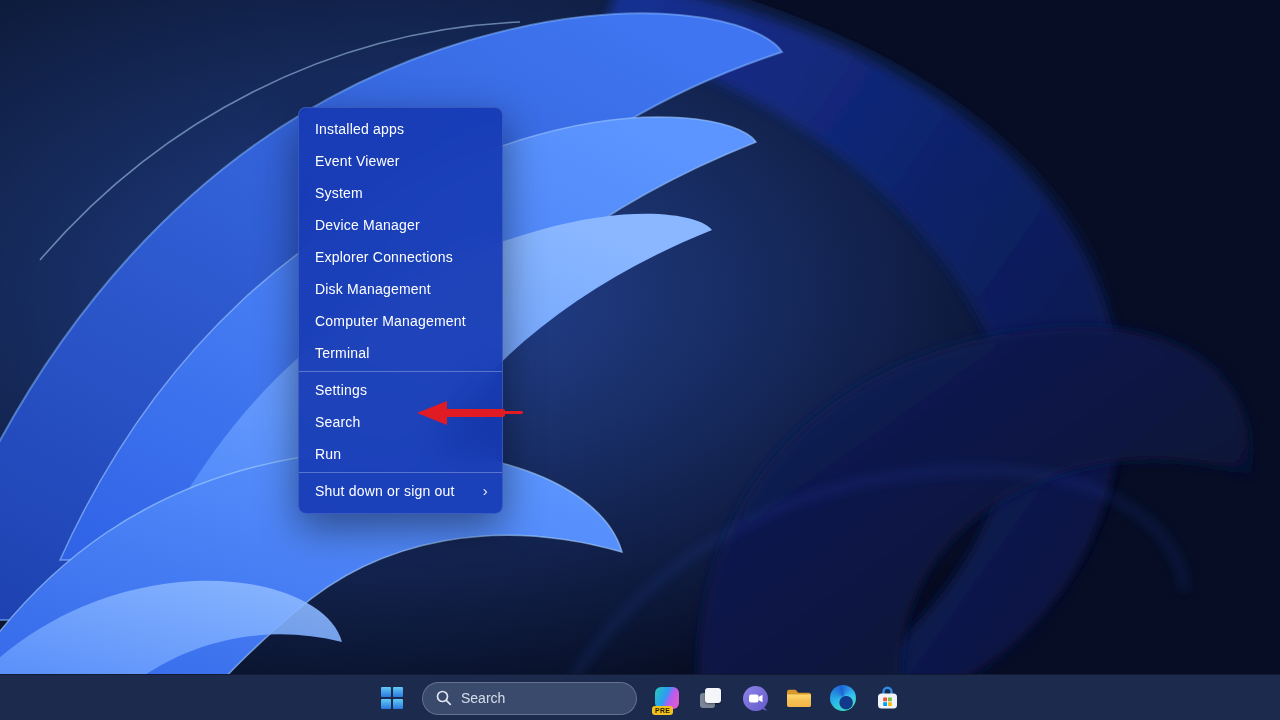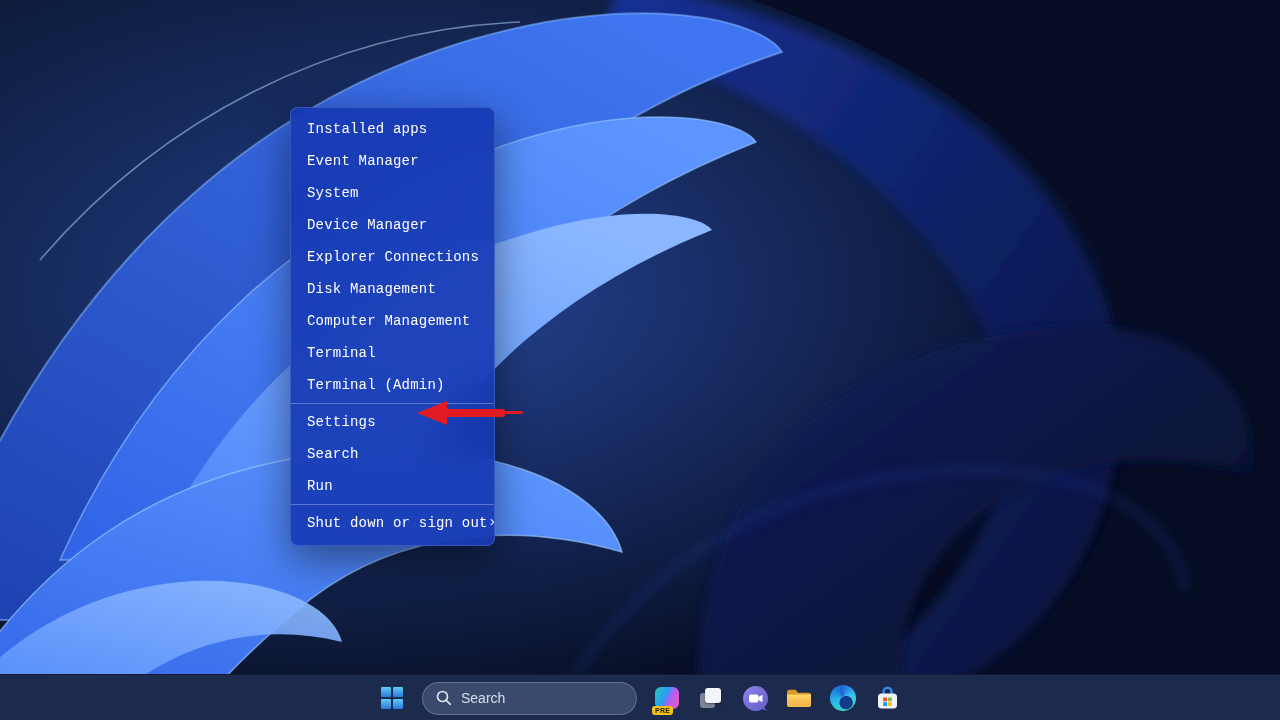--- a/index.html
+++ b/index.html
@@ -7,28 +7,27 @@
               font-family:"Liberation Sans", sans-serif; }
 
   .stage { position:relative; width:1280px; height:720px; overflow:hidden; }
 
   
   .wallpaper { position:absolute; inset:0; }
   .wallpaper svg { display:block; width:1280px; height:720px; }
 
   
   .winx-menu {
-    position:absolute; left:290px; top:107px; width:205px;
+    position:absolute; left:298px; top:107px; width:205px;
     background:rgba(21,56,178,0.90);
     border:1px solid rgba(255,255,255,0.14);
     border-radius:8px;
     box-shadow:0 14px 40px rgba(0,0,0,0.45);
     padding:5px 0 6px 0;
     backdrop-filter: blur(18px);
-    font-family: Liberation Mono, monospace;
   }
   .winx-item {
     height:32px; display:flex; align-items:center; justify-content:space-between;
     padding:0 14px 0 16px; color:#ffffff; font-size:14px; letter-spacing:.2px;
     cursor:default; white-space:nowrap;
   }
   .winx-sep { height:1px; background:rgba(255,255,255,0.28); margin:2px 0; }
   .winx-chevron { color:#e3e9ff; font-size:15px; line-height:1; transform:translateY(-1px); }
 
   
@@ -140,42 +139,39 @@
       <path d="M -60 720 C 0 642 80 592 180 582 C 262 574 332 602 342 642 C 262 622 182 642 122 692 L 92 720 Z" fill="url(#petalC)" opacity="0.9"></path>
       <path d="M 40 260 C 160 120 330 30 520 22" fill="none" stroke="#b9e2ff" stroke-width="1.6" opacity="0.5"></path>
     </svg>
   </div>
 
   <div class="winx-menu">
     <div class="winx-item">
         <span>Installed apps</span>
       </div>
     <div class="winx-item">
-        <span>Event Manager</span>
+        <span>Event Viewer</span>
       </div>
     <div class="winx-item">
         <span>System</span>
       </div>
     <div class="winx-item">
         <span>Device Manager</span>
       </div>
     <div class="winx-item">
         <span>Explorer Connections</span>
       </div>
     <div class="winx-item">
         <span>Disk Management</span>
       </div>
     <div class="winx-item">
         <span>Computer Management</span>
       </div>
     <div class="winx-item">
         <span>Terminal</span>
-      </div>
-    <div class="winx-item">
-        <span>Terminal (Admin)</span>
       </div>
 
     <div class="winx-sep"></div>
 
     <div class="winx-item">
         <span>Settings</span>
       </div>
     <div class="winx-item">
         <span>Search</span>
       </div>

